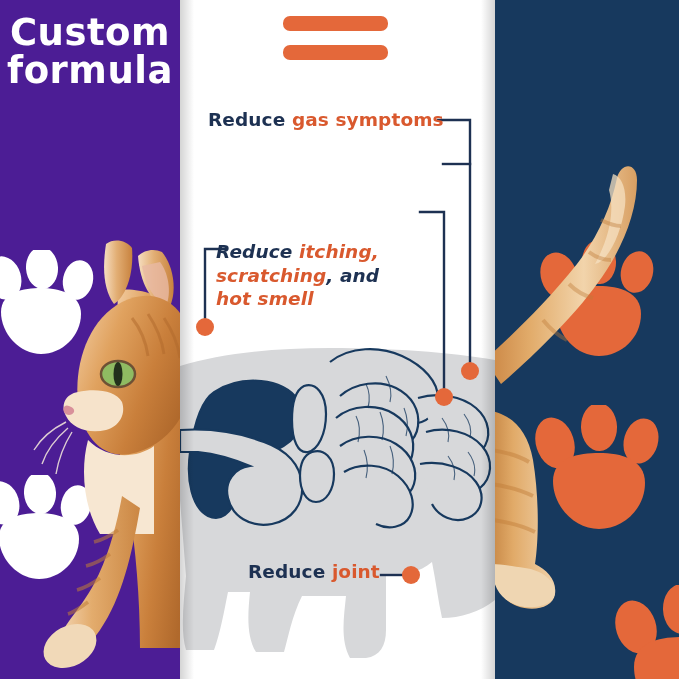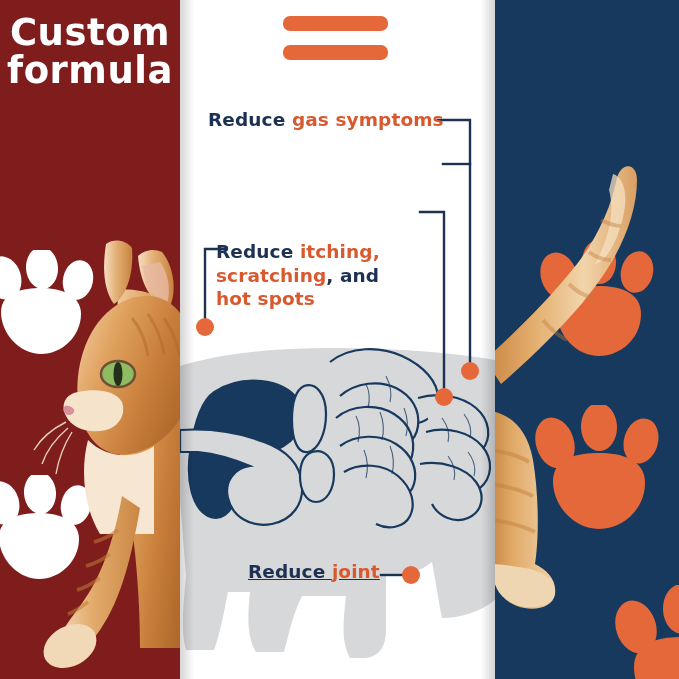--- a/index.html
+++ b/index.html
@@ -1,21 +1,21 @@
 <!DOCTYPE html>
 <html><head>
 <meta charset="utf-8">
 <style>
   html,body{margin:0;padding:0;background:#fff;}
   body{font-family:"DejaVu Sans","Liberation Sans",sans-serif;}
   #stage{position:relative;width:679px;height:679px;overflow:hidden;background:#ffffff;}
 
   
   .panel{position:absolute;top:0;bottom:0;}
-  #left-panel{left:0;width:180px;background:#7f1d1d;}
+  #left-panel{left:0;width:180px;background:#4c1d95;}
   #right-panel{left:495px;right:0;background:#17395e;}
   #center-panel{position:absolute;left:180px;width:315px;top:0;bottom:0;background:#ffffff;}
 
   
   .edge-shadow{position:absolute;top:0;bottom:0;width:14px;pointer-events:none;}
   #edge-l{left:180px;background:linear-gradient(to right,rgba(0,0,0,.17),rgba(0,0,0,0));}
   #edge-r{left:481px;background:linear-gradient(to left,rgba(0,0,0,.17),rgba(0,0,0,0));}
 
   
   .heading{position:absolute;color:#fff;font-weight:bold;line-height:1.02;
@@ -29,22 +29,22 @@
 
   
   .callout{position:absolute;color:#1d3152;font-size:18.5px;font-weight:600;
            line-height:1.28;white-space:nowrap;letter-spacing:.1px;}
   .callout .hl{color:#d9592e;}
   .callout.rt{text-align:left;}
 
   #c-gas{left:208px;top:108px;}
   #c-litter{left:208px;top:152px;}
   #c-shed{left:236px;top:201px;}
-  #c-itch{left:216px;top:240px;white-space:normal;width:190px;}
-  #c-joint{left:248px;top:560px;white-space:normal;width:150px;text-decoration:underline;}
+  #c-itch{left:216px;top:240px;white-space:normal;width:190px;font-style:italic;}
+  #c-joint{left:248px;top:560px;white-space:normal;width:150px;}
 
   
   #connectors{position:absolute;left:0;top:0;width:679px;height:679px;}
 
   
   .paw{position:absolute;}
 
   
   #cat-art{position:absolute;left:180px;top:300px;width:315px;height:379px;}
 
@@ -322,20 +322,20 @@
 
   <div class="callout rt" id="c-gas">
     <span>Reduce </span><span class="hl">gas symptoms</span>
   </div>
 
 
 
   <div class="callout" id="c-itch">
     <span>Reduce </span><span class="hl">itching,</span><br>
     <span class="hl">scratching</span><span>, and</span><br>
-    <span class="hl">hot spots</span>
+    <span class="hl">hot smell</span>
   </div>
 
   <div class="callout" id="c-joint">
     <span>Reduce </span><span class="hl">joint</span><br>
   </div>
 
 </div>
 
 </body></html>

